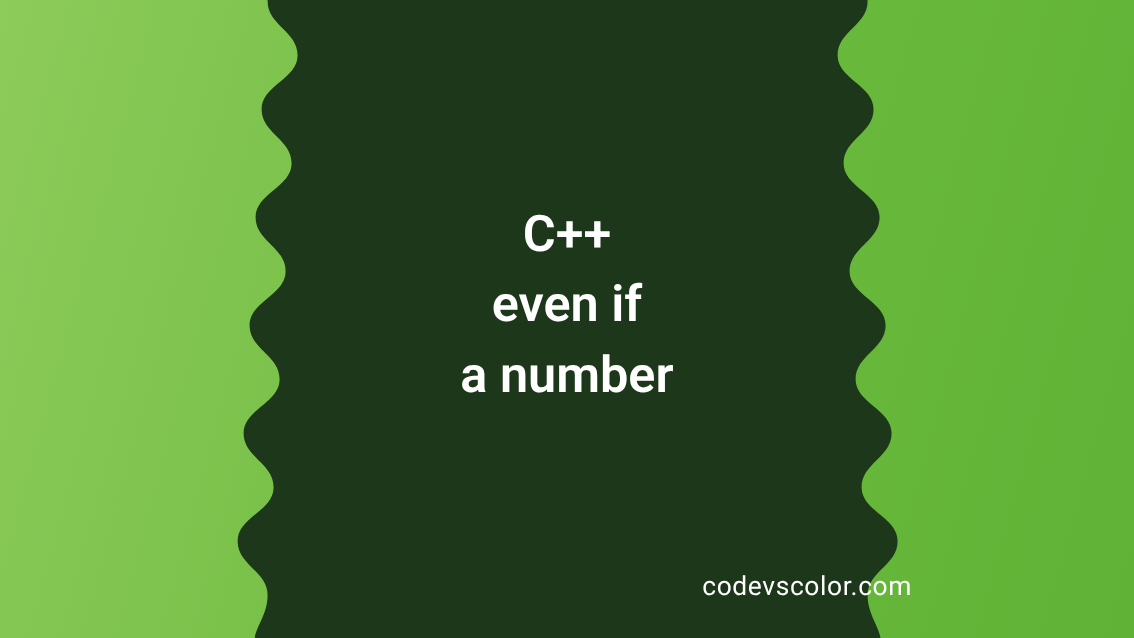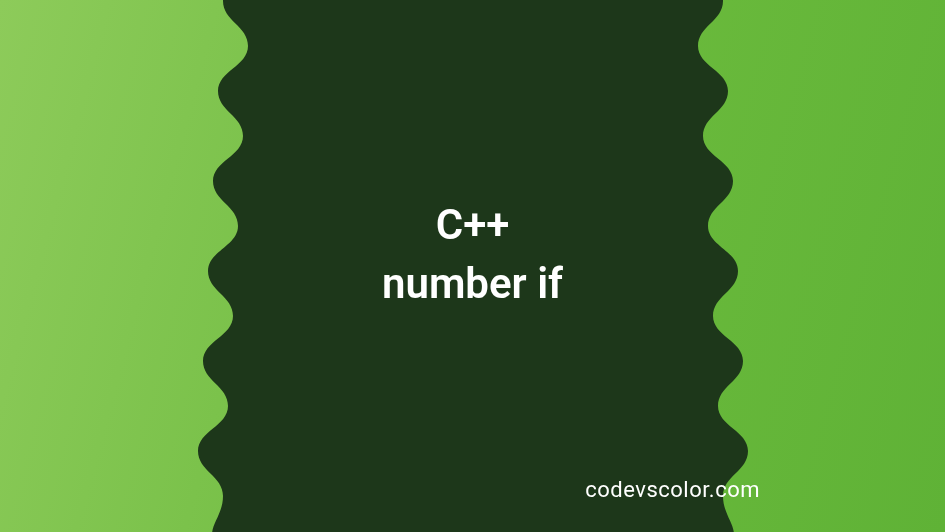--- a/index.html
+++ b/index.html
@@ -95,16 +95,17 @@
       C 95 95 125 90 125 70
       C 125 50 100 45 100 25
       C 100 10 110 0 120 0
       Z
     "></path>
   </svg>
 </div>
 
 <div class="text-container">
   <span class="title-line">C++</span>
-  <span class="title-line">number if</span>
+  <span class="title-line">even if</span>
+  <span class="title-line">a number</span>
 </div>
 
 <div class="watermark">codevscolor.com</div>
 
 </body></html>

